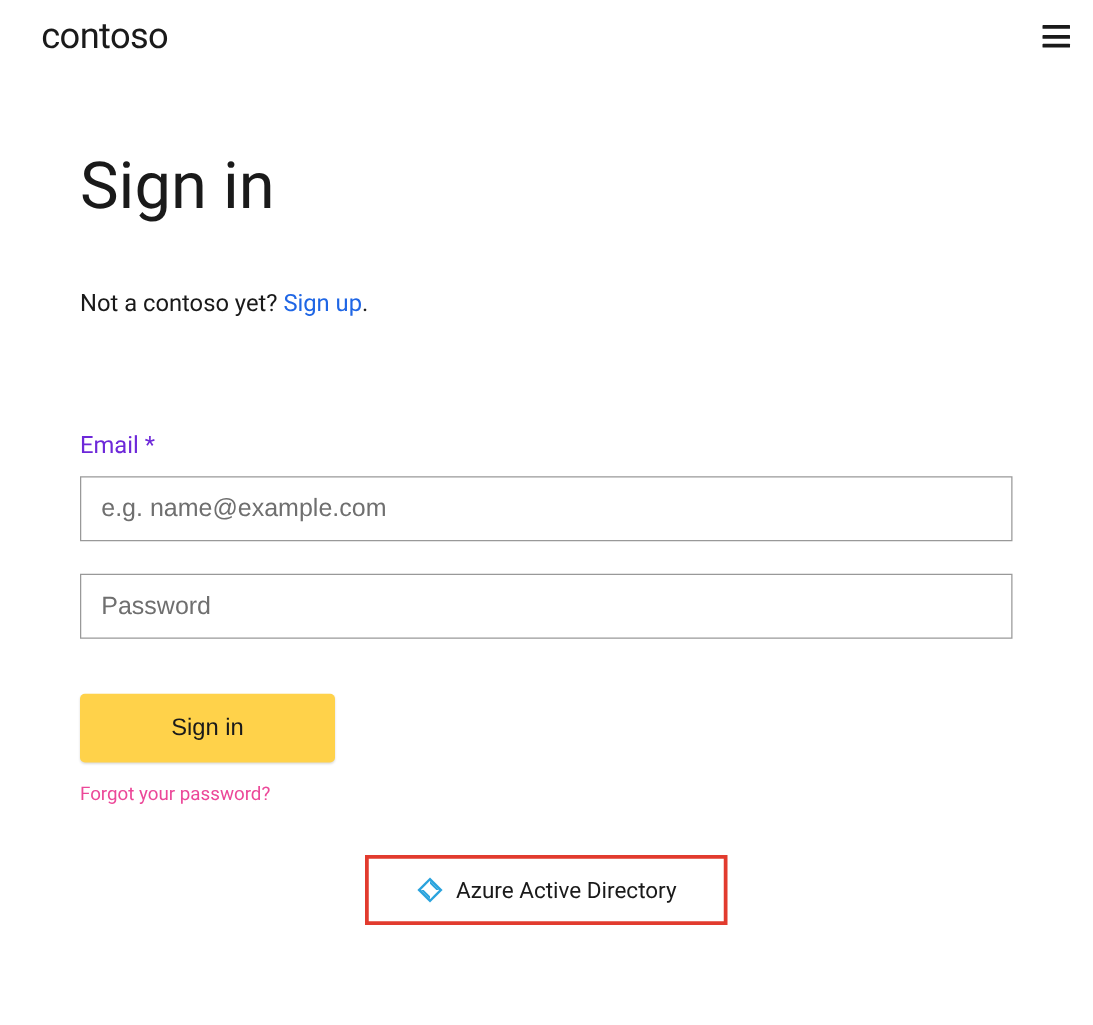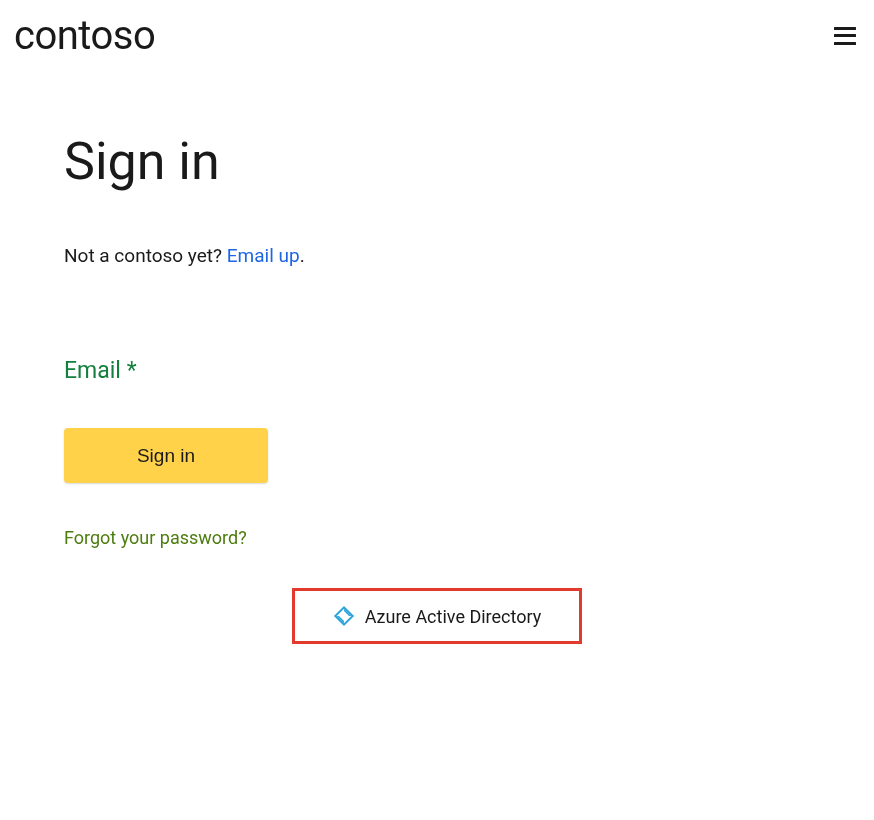--- a/index.html
+++ b/index.html
@@ -15,24 +15,25 @@
       position: relative;
       color: #1a1a1a;
     }
     .header {
       display: flex;
       align-items: center;
       justify-content: space-between;
       padding: 12px 18px 12px 14px;
     }
     .logo {
-      font-size: 40px;
+      font-size: 29px;
       font-weight: 400;
       letter-spacing: -0.5px;
       color: #1a1a1a;
+      margin-left: 19px;
     }
     .hamburger {
       width: 22px;
       height: 18px;
       display: flex;
       flex-direction: column;
       justify-content: space-between;
       cursor: pointer;
     }
     .hamburger span {
@@ -58,22 +59,22 @@
     }
     .signup-link {
       color: #1f66e5;
       text-decoration: none;
       cursor: pointer;
     }
     .field-group {
       margin-bottom: 26px;
     }
     .field-label {
-      font-size: 23px;
-      color: #15803d;
+      font-size: 19px;
+      color: #6d28d9;
       margin-bottom: 14px;
       display: block;
     }
     .text-input {
       width: 100%;
       height: 52px;
       border: 1px solid #999;
       padding: 0 16px;
       font-size: 20px;
       color: #1a1a1a;
@@ -90,23 +91,23 @@
       background: #ffd24a;
       border: none;
       border-radius: 4px;
       font-size: 19px;
       color: #1a1a1a;
       cursor: pointer;
       box-shadow: 0 1px 2px rgba(0,0,0,0.15);
     }
     .forgot-link {
       display: inline-block;
-      margin-top: 44px;
-      font-size: 18px;
-      color: #4d7c0f;
+      margin-top: 16px;
+      font-size: 15px;
+      color: #ec4899;
       text-decoration: none;
       cursor: pointer;
     }
     .aad-wrapper {
       margin: 40px auto 0 auto;
       width: 290px;
       border: 3px solid #e23b2e;
       display: flex;
       align-items: center;
       justify-content: center;
@@ -132,28 +133,30 @@
     <span></span>
       <span></span>
       <span></span>
   </div>
 </div>
 
 <div class="container">
   <h1 class="title">Sign in</h1>
 
   <div class="signup-row">
-    <span>Not a contoso yet? </span><a class="signup-link">Email up</a><span>.</span>
+    <span>Not a contoso yet? </span><a class="signup-link">Sign up</a><span>.</span>
   </div>
 
   <div class="field-group">
     <label class="field-label">Email *</label>
+    <input type="text" class="text-input" placeholder="e.g. name@example.com" style="">
   </div>
 
   <div class="field-group">
+    <input type="password" class="text-input" placeholder="Password" style="">
   </div>
 
   <button class="signin-btn">Sign in</button>
 
   <div>
     <a class="forgot-link">Forgot your password?</a>
   </div>
 
   <div class="aad-wrapper">
     <svg class="aad-icon" viewBox="0 0 24 24">

